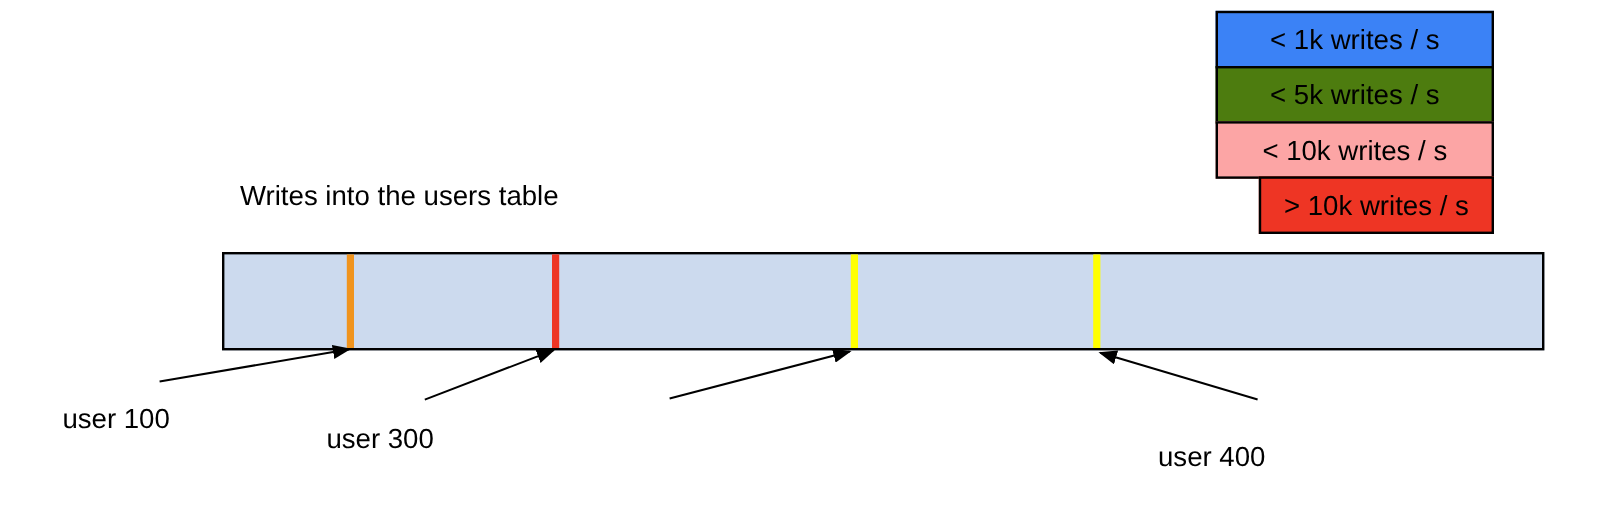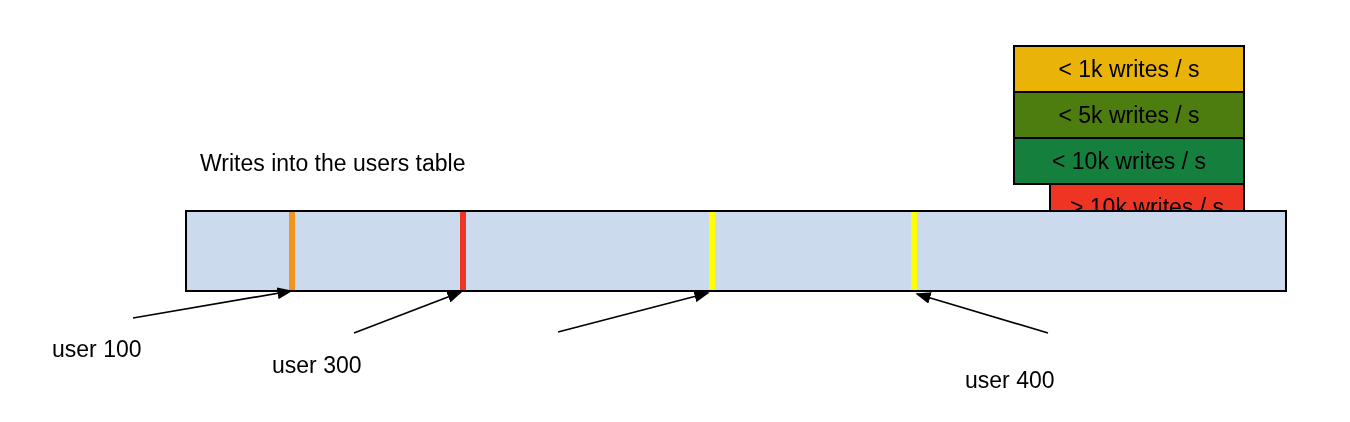--- a/index.html
+++ b/index.html
@@ -77,23 +77,23 @@
   .user-label.u400 { left: 965px; top: 350px; margin-top: 17px; }
 </style>
 </head>
 <body>
 
 <div class="canvas">
 
   <div class="title">Writes into the users table</div>
 
   <div class="legend">
-    <div class="legend-row" style="background-color: #eab308; margin-top: 36px;">&lt; 1k writes / s</div>
+    <div class="legend-row" style="background-color: #3b82f6;">&lt; 1k writes / s</div>
     <div class="legend-row" style="background-color: #4d7c0f;">&lt; 5k writes / s</div>
-    <div class="legend-row" style="background-color: #15803d;">&lt; 10k writes / s</div>
+    <div class="legend-row" style="background-color: #fca5a5;">&lt; 10k writes / s</div>
     <div class="legend-row" style="background-color: rgb(238, 53, 36); margin-left: 36px;">&gt; 10k writes / s</div>
   </div>
 
   <div class="bar" style="background-color: rgb(204, 218, 238);">
     <div class="stripe" style="background-color: rgb(240, 148, 30); left: 9.6%;"></div>
     <div class="stripe" style="background-color: rgb(238, 53, 36); left: 25.1%;"></div>
     <div class="stripe" style="background-color: rgb(255, 255, 0); left: 47.8%;"></div>
     <div class="stripe" style="background-color: rgb(255, 255, 0); left: 66.2%;"></div>
   </div>
 

